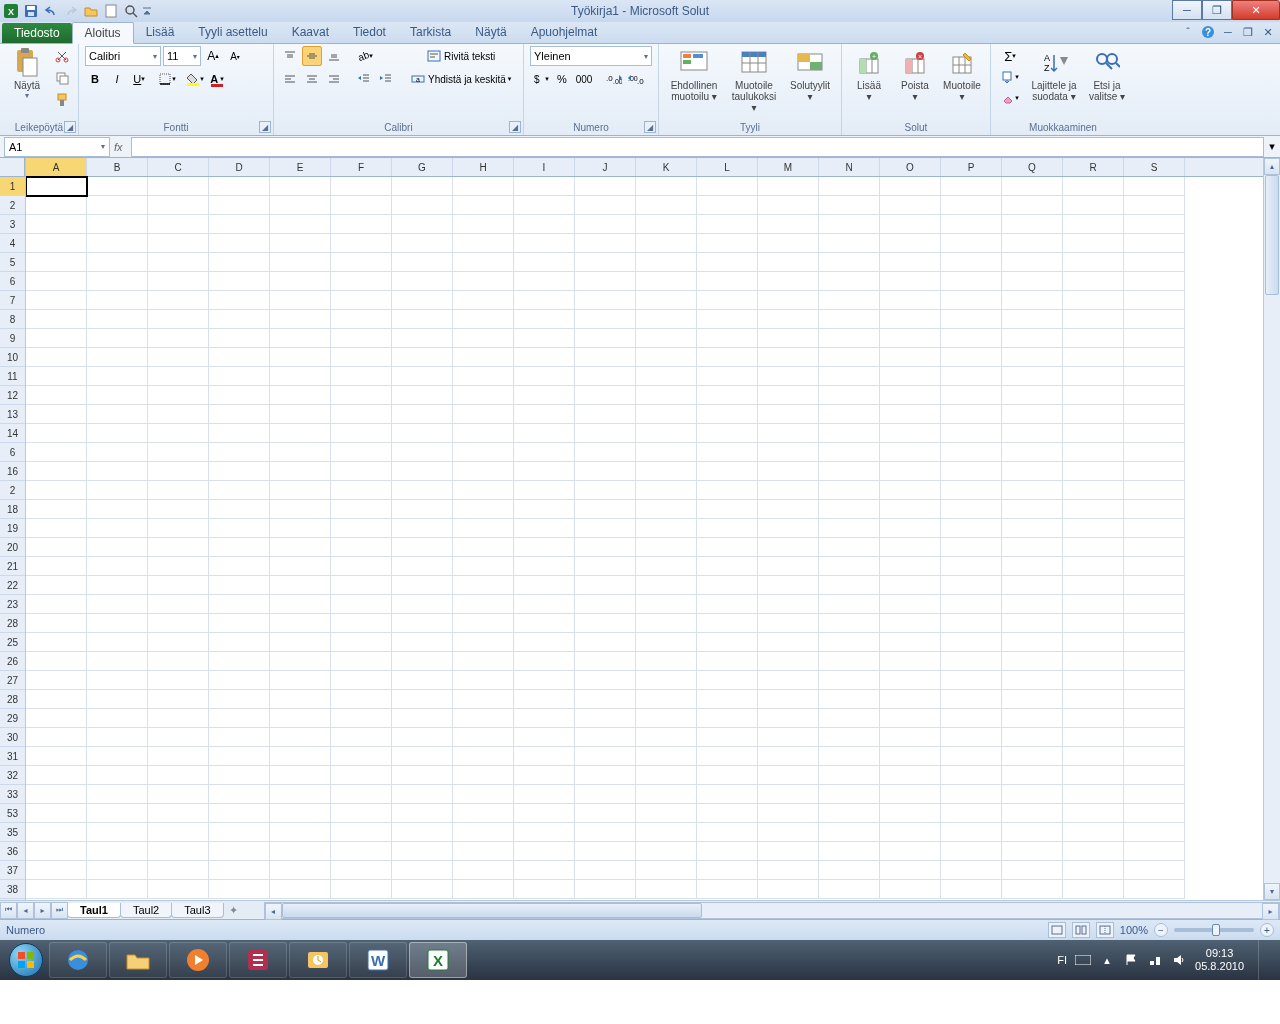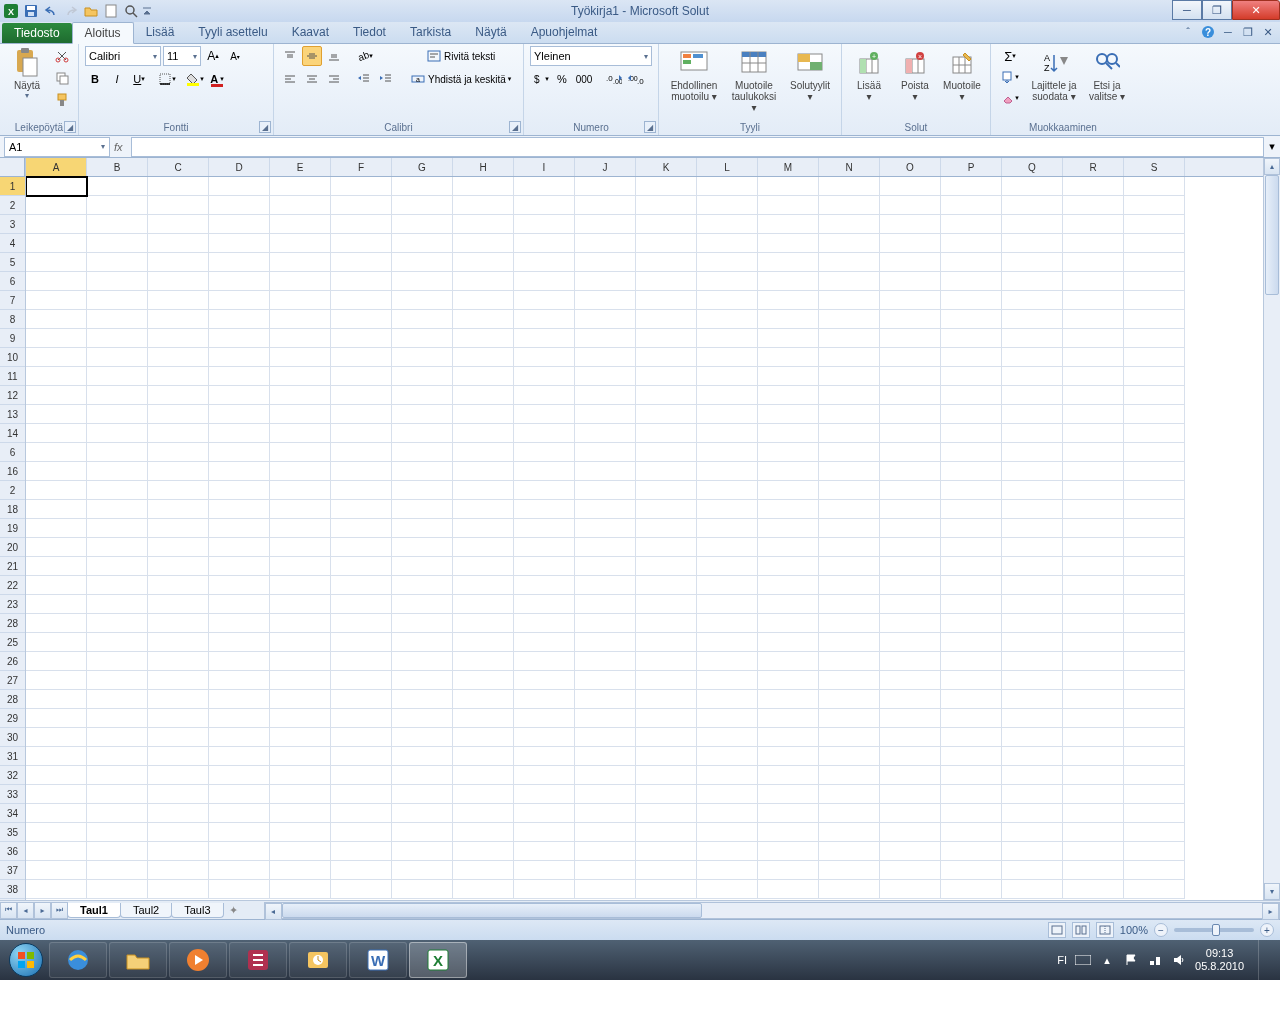--- a/index.html
+++ b/index.html
@@ -593,21 +593,21 @@
         <div class="row-header">28</div>
         <div class="row-header">25</div>
         <div class="row-header">26</div>
         <div class="row-header">27</div>
         <div class="row-header">28</div>
         <div class="row-header">29</div>
         <div class="row-header">30</div>
         <div class="row-header">31</div>
         <div class="row-header">32</div>
         <div class="row-header">33</div>
-        <div class="row-header">34</div>
+        <div class="row-header">53</div>
         <div class="row-header">35</div>
         <div class="row-header">36</div>
         <div class="row-header">37</div>
         <div class="row-header">38</div>
       </div>
   </div>
   <div class="grid-main">
     <div class="col-headers" id="col-headers">
         <div class="col-header active" style="width: 61px;">A</div>
         <div class="col-header" style="width: 61px;">B</div>

